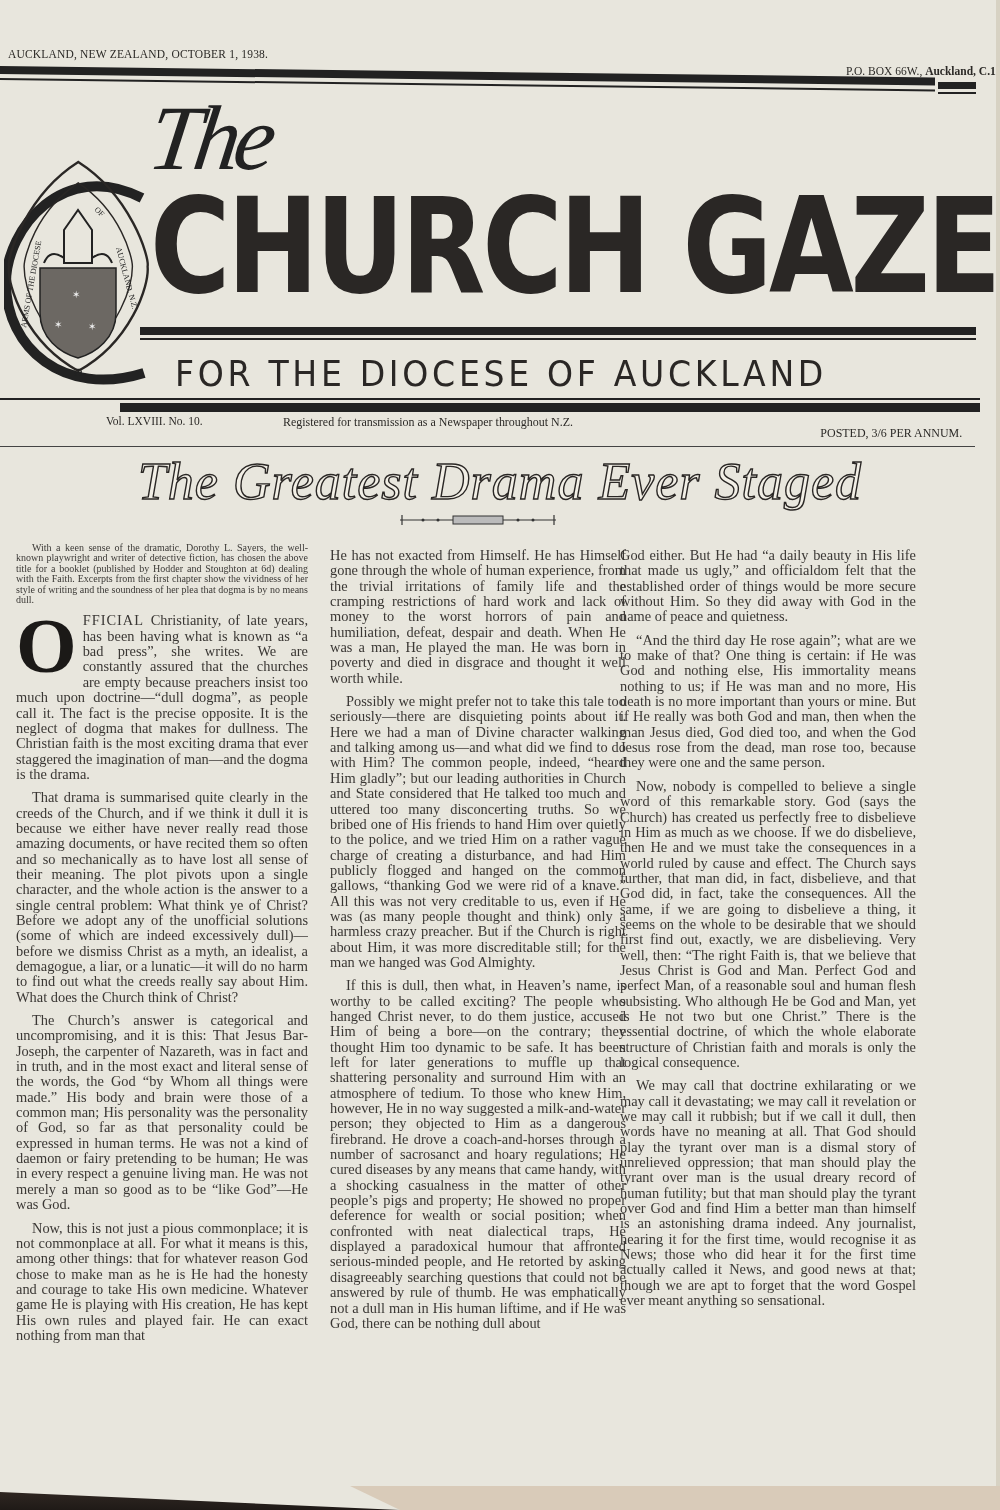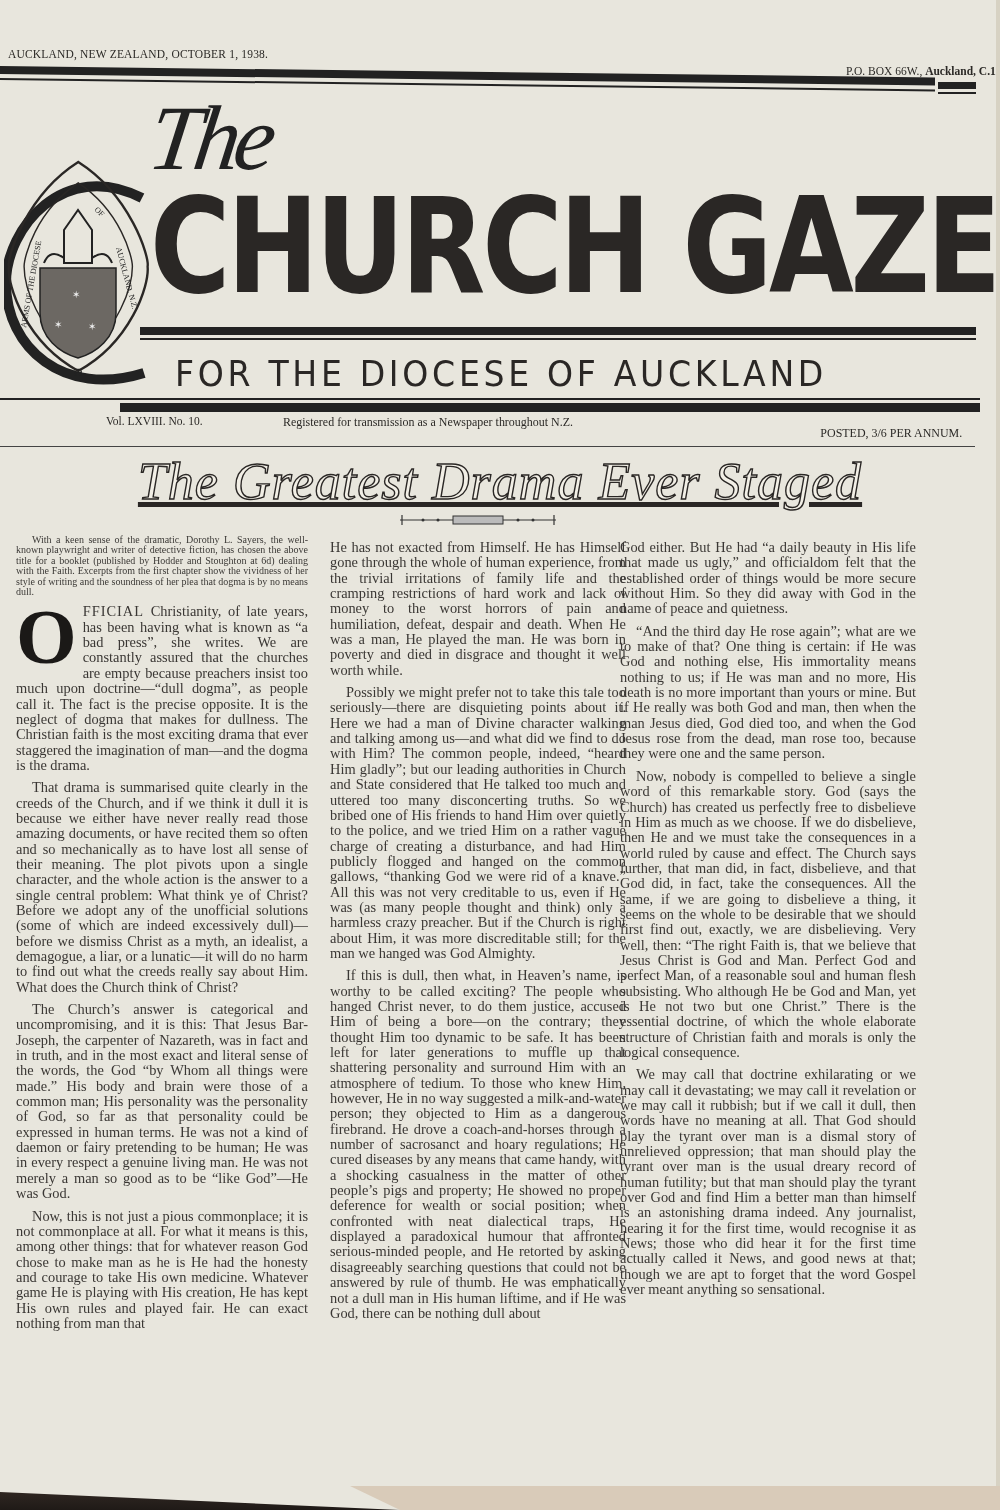--- a/index.html
+++ b/index.html
@@ -59,38 +59,37 @@
     }
     .vol { position:absolute; left:106px; top:414px; font-size:12.5px; transform:scaleX(0.92); transform-origin:left; }
     .registered { position:absolute; left:283px; top:414px; font-size:13px; transform:scaleX(0.92); transform-origin:left; }
     .posted { position:absolute; right:38px; top:425px; font-size:13px; transform:scaleX(0.92); transform-origin:right; }
     .headline {
       position:absolute; left:0; width:1000px; top:452px; text-align:center;
       font-family:"Liberation Serif", serif; font-style:italic;
       font-size:52px; color:#f2efe6;
       -webkit-text-stroke:1.4px #2a2725;
       letter-spacing:1px;
-      text-decoration:underline;
     }
     .ornament {
       position:absolute; left:398px; top:514px; width:160px; height:12px;
     }
     .column {
       position:absolute; top:535px;
       font-size:14.4px; line-height:15.35px; text-align:justify;
       color:#3a3734;
     }
     .col1 { left:16px; width:292px; }
     .col2 { left:330px; width:296px; top:540px; }
     .col3 { left:620px; width:296px; top:540px; }
     .intro {
       font-size:10px; line-height:10.4px; text-align:justify; text-indent:10px;
       margin:0 0 14px 0; color:#3b3936;
     }
-    .column p { margin:0 0 7px 0; text-indent:16px; }
+    .column p { margin:8px 0 7px 0; text-indent:16px; }
     .column p.noindent { text-indent:0; }
     .dropcap-p { text-indent:0 !important; }
     .dropcap {
       float:left; font-size:78px; line-height:62px; font-weight:bold;
       margin:2px 6px 0 0; color:#1b1917; font-family:"Liberation Serif", serif;
     }
     .smallcaps { letter-spacing:1px; }
     .edge-right { position:absolute; right:0; top:0; width:4px; height:1510px; background:#d7d2c3; }
   </style>
 </head>

